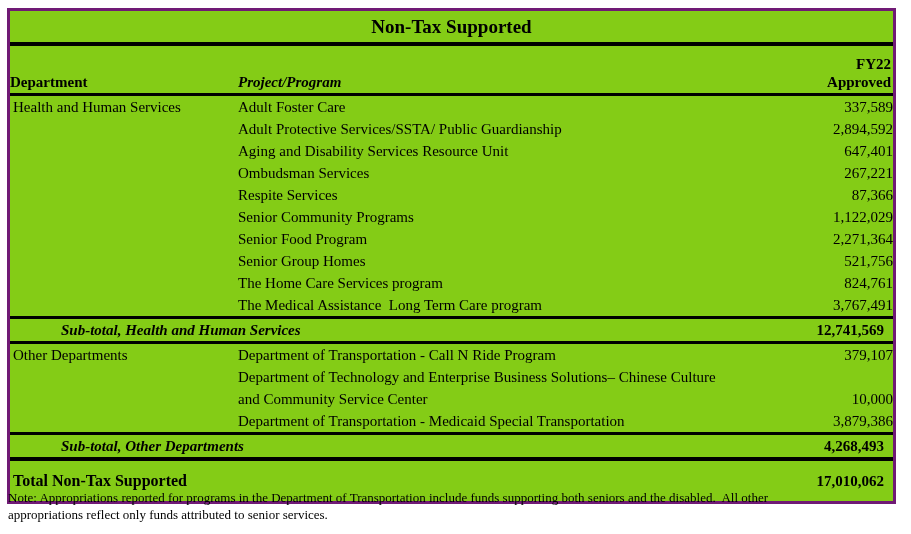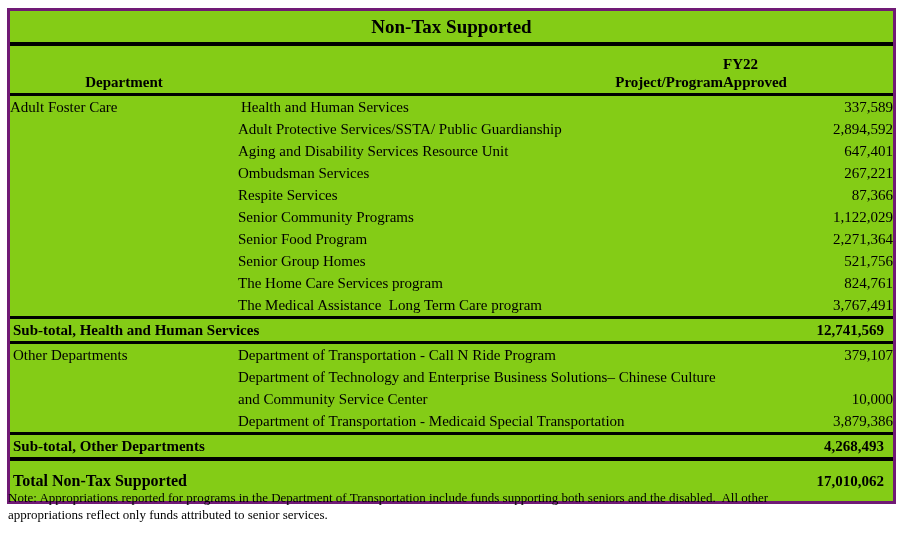--- a/index.html
+++ b/index.html
@@ -43,23 +43,23 @@
     border-bottom: 3px solid #000000;
     height: 45px;
     align-items: end;
     padding-bottom: 2px;
   }
   .hdr {
     font-weight: bold;
     font-size: 15px;
     line-height: 18px;
   }
-  .hdr-dept { text-align: center; }
-  .hdr-proj { text-align: right; }
-  .hdr-amt  { text-align: left; padding-right: 14px; }
+  .hdr-dept { text-align: left; }
+  .hdr-proj { text-align: left; font-style: italic; }
+  .hdr-amt  { text-align: right; padding-right: 2px; }
   .body-row {
     min-height: 22px;
   }
   .cell {
     font-size: 15px;
     line-height: 22px;
   }
   .dept-cell {
     padding-left: 3px;
     white-space: nowrap;
@@ -78,22 +78,24 @@
   .subtotal-row {
     border-top: 3px solid #000000;
     border-bottom: 3px solid #000000;
     height: 22px;
     display: flex;
     justify-content: space-between;
     align-items: center;
   }
   .subtotal-label {
     font-weight: bold;
+    font-style: italic;
     font-size: 15px;
     padding-left: 3px;
+    margin-left: 48px;
   }
   .subtotal-amount {
     font-weight: bold;
     font-size: 15px;
     padding-right: 9px;
   }
   .total-row {
     height: 40px;
     display: flex;
     justify-content: space-between;
@@ -135,22 +137,22 @@
       <div class="hdr hdr-dept">Department</div>
       <div class="hdr hdr-proj">Project/Program</div>
       <div class="hdr hdr-amt">
         <div>FY22</div>
         <div>Approved</div>
       </div>
     </div>
 
     <div id="sections">
         <div class="grid-row body-row">
+          <div class="cell dept-cell">Health and Human Services</div>
           <div class="cell project-cell">Adult Foster Care</div>
-          <div class="cell dept-cell">Health and Human Services</div>
           <div class="cell amount-cell">337,589</div>
         </div>
         <div class="grid-row body-row">
           <div class="cell dept-cell"></div>
           <div class="cell project-cell">Adult Protective Services/SSTA/ Public Guardianship</div>
           <div class="cell amount-cell">2,894,592</div>
         </div>
         <div class="grid-row body-row">
           <div class="cell dept-cell"></div>
           <div class="cell project-cell">Aging and Disability Services Resource Unit</div>

